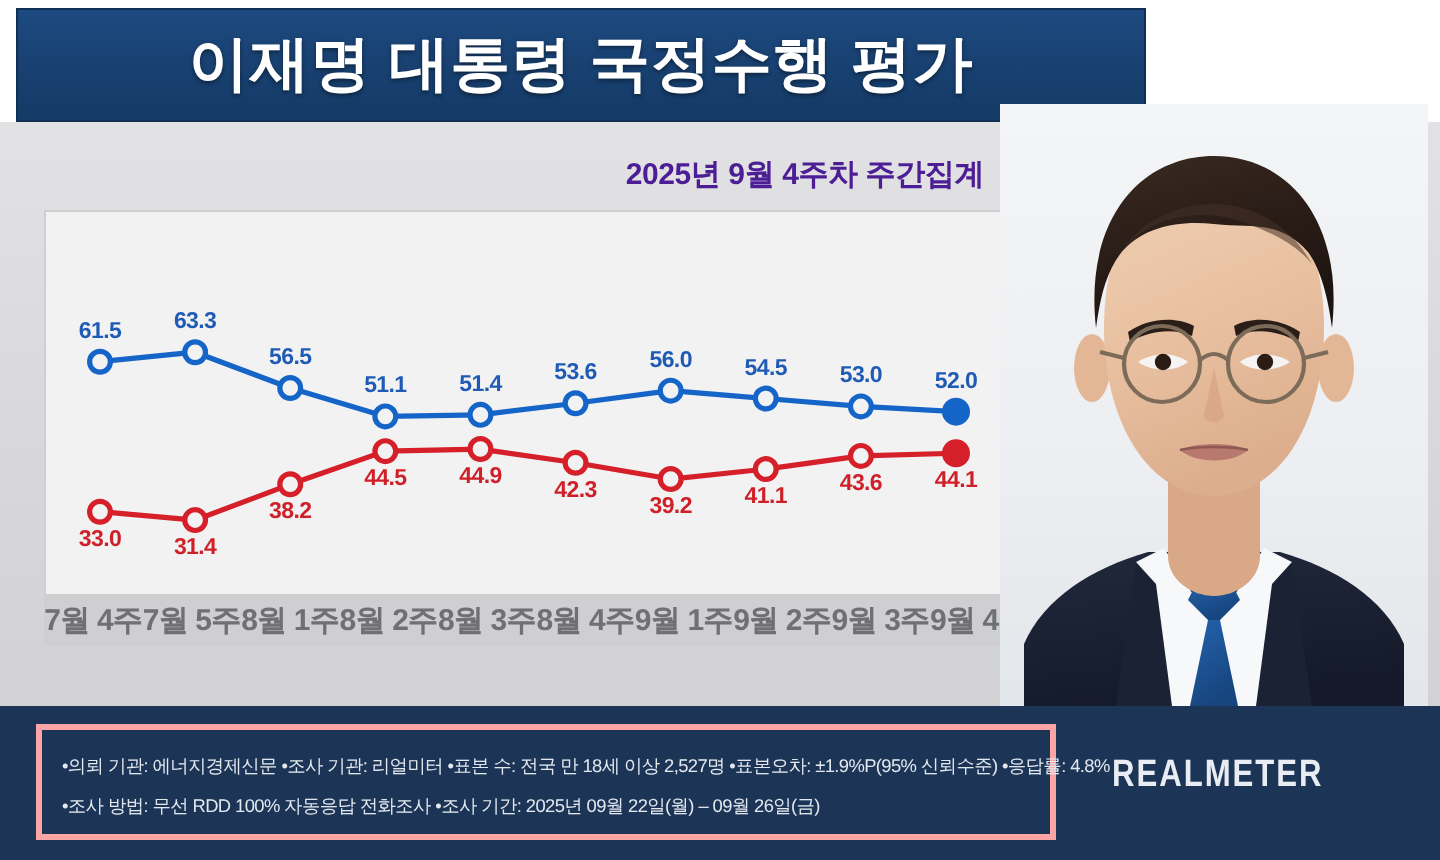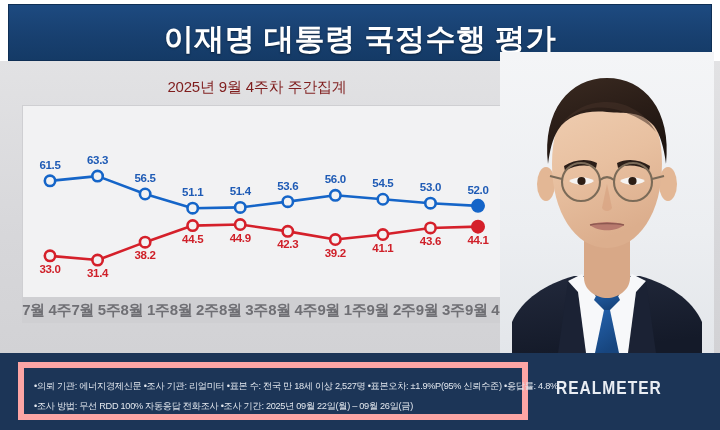--- a/index.html
+++ b/index.html
@@ -18,26 +18,26 @@
     height: 430px;
     background: #ffffff;
     overflow: hidden;
   }
 
   
   .header-bar {
     position: absolute;
     left: 8px;
     top: 4px;
-    width: 704px;
+    width: 565px;
     height: 57px;
     background: linear-gradient(180deg, #1d4a80 0%, #184070 55%, #143a66 100%);
     border: 1px solid #0f2f55;
     display: flex;
-    align-items: flex-end;
+    align-items: center;
     justify-content: center;
     z-index: 4;
   }
   .header-title {
     color: #ffffff;
     font-size: 30px;
     font-weight: bold;
     letter-spacing: 0.5px;
     text-shadow: 0 1px 2px rgba(0,0,0,0.45);
     white-space: nowrap;
@@ -51,24 +51,24 @@
     width: 720px;
     height: 292px;
     background: linear-gradient(180deg, #e2e2e4 0%, #d7d7da 60%, #d2d2d5 100%);
   }
 
   .subtitle {
     position: absolute;
     left: 22px;
     top: 78px;
     width: 470px;
-    text-align: center;
-    color: #7f1d1d;
+    text-align: right;
+    color: #4c1d95;
     font-size: 15px;
-    font-weight: normal;
+    font-weight: bold;
     letter-spacing: -0.2px;
     z-index: 3;
   }
 
   
   .chart-card {
     position: absolute;
     left: 22px;
     top: 105px;
     width: 492px;
@@ -130,21 +130,21 @@
     width: 720px;
     height: 77px;
     background: #1c3557;
   }
   .footer-box {
     position: absolute;
     left: 18px;
     top: 362px;
     width: 510px;
     height: 58px;
-    border: 6px solid #fca5a5;
+    border: 3px solid #fca5a5;
     padding: 8px 10px 0 10px;
     z-index: 6;
   }
   .footer-line {
     color: #e3e8ef;
     font-size: 9.2px;
     line-height: 20px;
     letter-spacing: -0.3px;
     white-space: nowrap;
   }

